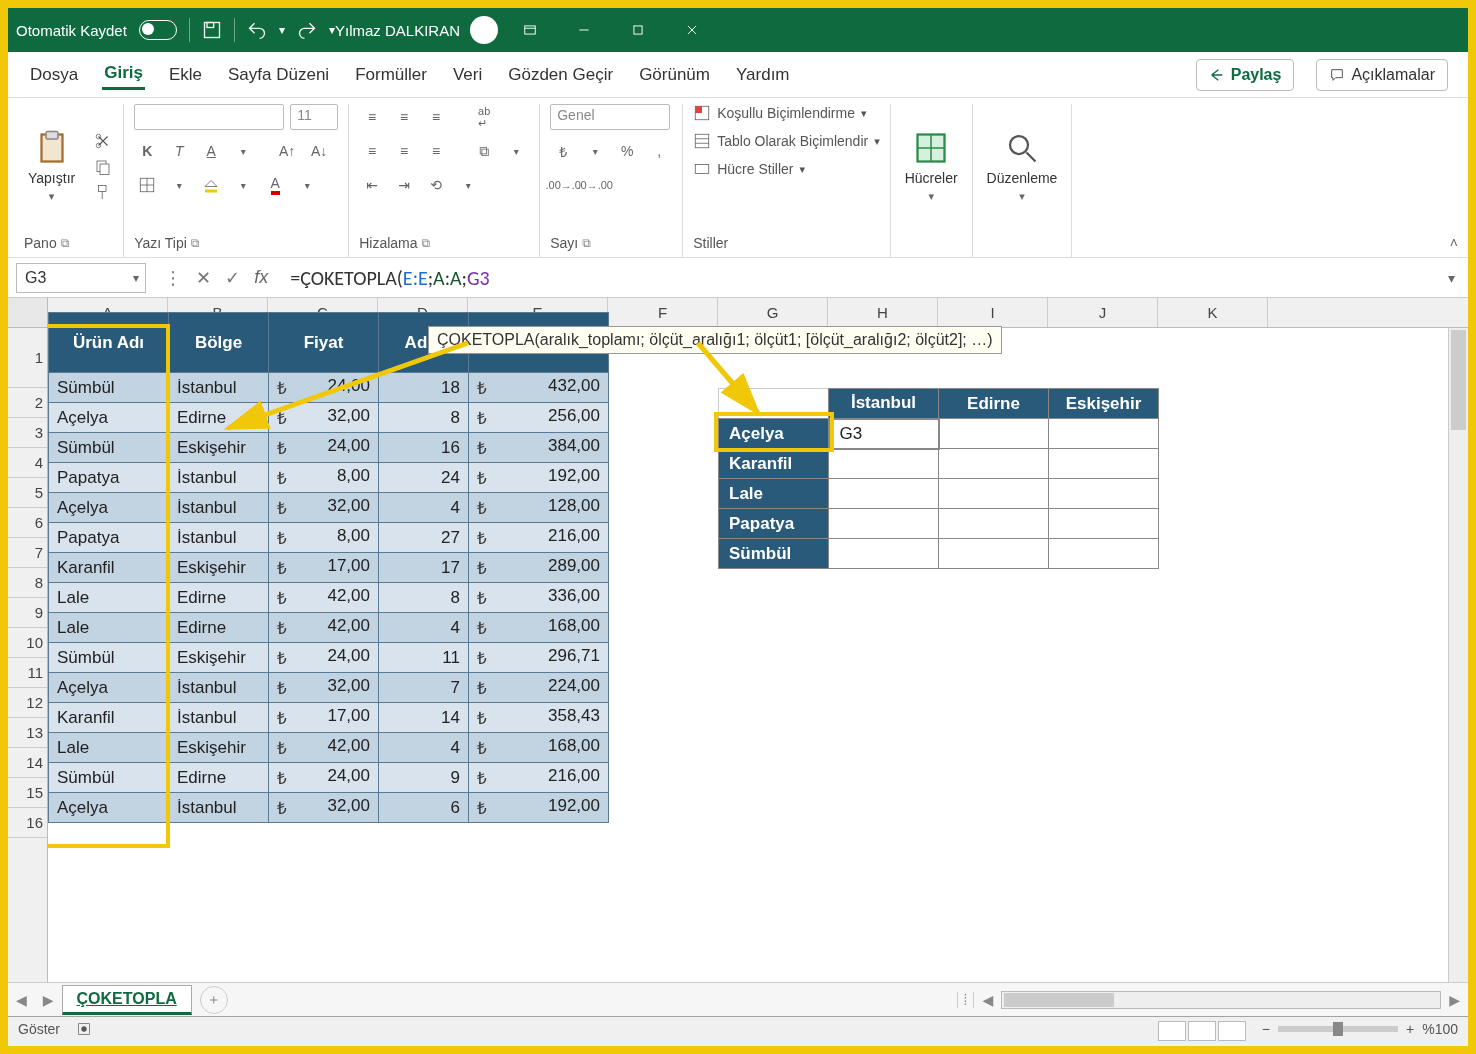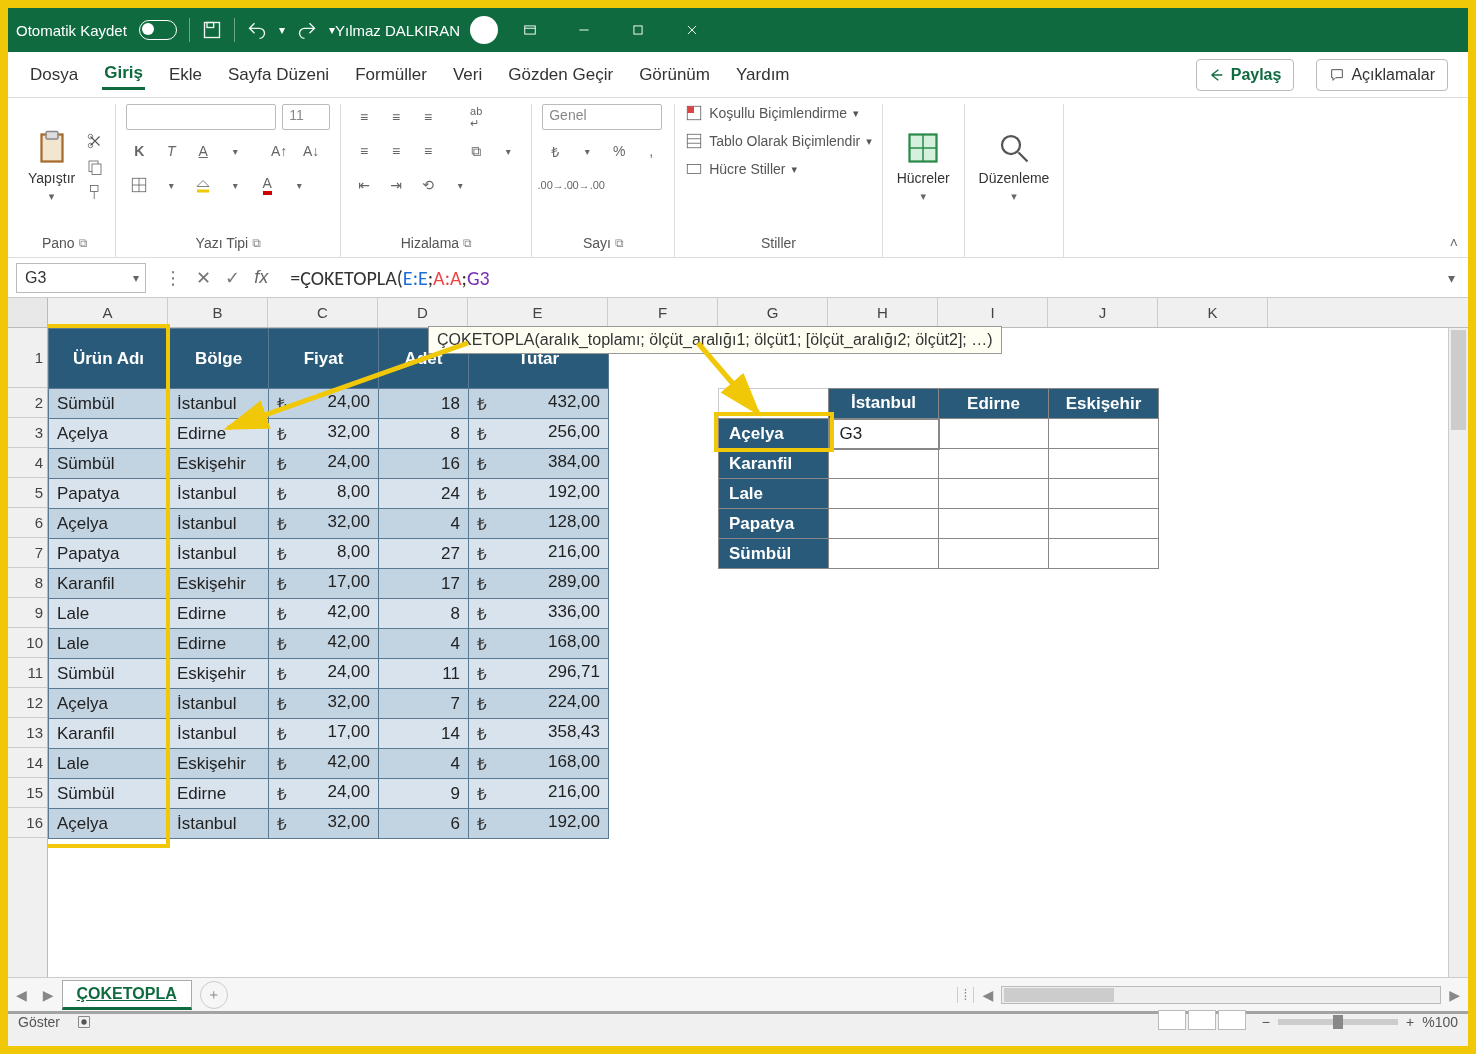--- a/index.html
+++ b/index.html
@@ -19,22 +19,22 @@
 .titlebar .winbtn svg{width:14px;height:14px}
 .tabs{height:46px;display:flex;align-items:center;gap:22px;padding:0 20px;border-bottom:1px solid #ddd;font-size:17px}
 .tabs .tab{padding:4px 2px;color:#333;cursor:pointer}
 .tabs .tab.active{color:#0f6b3f;font-weight:600;border-bottom:3px solid #0f6b3f}
 .tabs .spacer{flex:1}
 .tabs .sharebtn{border:1px solid #bbb;border-radius:4px;padding:6px 12px;display:flex;align-items:center;gap:6px;color:#0f6b3f;font-weight:600;font-size:16px}
 .tabs .commentsbtn{border:1px solid #bbb;border-radius:4px;padding:6px 12px;display:flex;align-items:center;gap:6px;color:#333;font-size:16px}
 .ribbon{height:160px;display:flex;align-items:stretch;border-bottom:1px solid #ddd;padding:6px 6px 0 6px;position:relative}
 .ribbon .group{display:flex;flex-direction:column;border-right:1px solid #ddd;padding:0 10px}
 .ribbon .group:last-child{border-right:none}
-.ribbon .gbody{flex:1;display:flex;align-items:center;gap:6px}
-.ribbon .glabel{height:28px;display:flex;align-items:center;justify-content:center;font-size:14px;color:#555;gap:4px}
+.ribbon .gbody{flex:1;display:flex;align-items:center;gap:14px}
+.ribbon .glabel{height:28px;display:flex;align-items:center;justify-content:flex-start;font-size:14px;color:#555;gap:4px}
 .ribbon .dlg{font-size:12px;color:#888;cursor:pointer}
 .ribbon .bigbtn{display:flex;flex-direction:column;align-items:center;gap:4px;padding:4px;color:#333;cursor:pointer}
 .ribbon .bigbtn .ico{width:36px;height:36px}
 .ribbon .smallcol{display:flex;flex-direction:column;gap:6px}
 .ribbon .smico{width:20px;height:20px;border:1px solid transparent;display:flex;align-items:center;justify-content:center;color:#444;cursor:pointer}
 .ribbon .ctrlrow{display:flex;align-items:center;gap:6px}
 .ribbon .fontname{width:150px;height:26px;border:1px solid #bbb;border-radius:2px;padding:2px 6px;color:#888}
 .ribbon .fontsize{width:48px;height:26px;border:1px solid #bbb;border-radius:2px;padding:2px 6px;color:#888}
 .ribbon .rowbtns{display:flex;gap:6px}
 .ribbon .rowbtns .b{width:26px;height:26px;display:flex;align-items:center;justify-content:center;color:#666;cursor:pointer}
@@ -42,32 +42,32 @@
 .ribbon .styleitem{display:flex;align-items:center;gap:6px;color:#555;font-size:14px;cursor:pointer}
 .ribbon .collapse{position:absolute;right:10px;bottom:6px;color:#666;cursor:pointer}
 .fxbar{height:40px;display:flex;align-items:center;border-bottom:1px solid #ccc}
 .fxbar .namebox{width:130px;height:30px;border:1px solid #bbb;margin-left:8px;padding:2px 8px;display:flex;align-items:center;color:#333;font-size:16px;position:relative}
 .fxbar .namebox::after{content:"▾";position:absolute;right:6px;color:#666;font-size:12px}
 .fxbar .fxbtns{display:flex;gap:14px;padding:0 18px;color:#777}
 .fxbar .fxbtns span{cursor:pointer;font-size:18px}
 .fxbar .fx{font-style:italic;color:#666}
 .fxbar .formula{flex:1;padding:2px 4px;font-size:20px;color:#333;font-family:Calibri,Arial}
 .fxbar .formula .ref1{color:#1a6fd6}
-.fxbar .formula .ref2{color:#ef4444}
+.fxbar .formula .ref2{color:#14532d}
 .fxbar .formula .ref3{color:#7a2fb3}
 .fxbar .expand{width:20px;color:#666;cursor:pointer}
 .grid{flex:1;display:flex;position:relative;overflow:hidden}
 .rownums{width:40px;display:flex;flex-direction:column;background:#f0f0f0;border-right:1px solid #bbb}
 .rownums .corner{height:30px;border-bottom:1px solid #bbb;background:#e8e8e8}
 .rownums .rn{height:30px;display:flex;align-items:center;justify-content:flex-end;padding-right:4px;border-bottom:1px solid #ccc;color:#444;font-size:15px}
 .rownums .rn.dbl{height:60px}
 .sheet{flex:1;position:relative;overflow:hidden}
 .colhdr{height:30px;display:flex;background:#f0f0f0;border-bottom:1px solid #bbb}
 .ch{display:flex;align-items:center;justify-content:center;border-right:1px solid #ccc;color:#444;font-size:15px}
-.table{position:absolute;top:30px;left:0}
+.table{position:absolute;top:14px;left:0}
 .tbl{border-collapse:collapse}
 .tbl th,.tbl td{border:1px solid #5a7a94;height:30px;padding:0 8px;font-size:17px}
 .tbl th{background:#2a5a7a;color:#fff;font-weight:700;height:60px}
 .tbl td{background:#d9e3ed}
 .tbl tr:nth-child(even) td{background:#c2d3e2}
 .tbl td.num{text-align:right}
 .tbl td.cur{text-align:right}
 .tbl td.cur::before{content:"₺   ";float:left;color:#333}
 .table2{position:absolute}
 .tbl2{border-collapse:collapse}
@@ -79,21 +79,21 @@
 .marching{border:2px dashed #2a5a7a;animation:none}
 .tooltip{position:absolute;background:#fffef2;border:1px solid #999;padding:4px 8px;font-size:16px;color:#333;white-space:nowrap}
 .tooltip b{font-weight:400}
 .sheetTabs{height:34px;display:flex;align-items:center;border-top:1px solid #ccc;background:#f6f6f6}
 .sheetTabs .nav{padding:0 8px;color:#888;cursor:pointer}
 .sheetTabs .stab{padding:4px 14px;border:1px solid #aaa;border-bottom:3px solid #0f6b3f;background:#fff;font-weight:700;color:#0f6b3f;font-size:16px;text-decoration:underline}
 .sheetTabs .add{width:28px;height:28px;border:1px solid #ccc;border-radius:50%;display:flex;align-items:center;justify-content:center;margin-left:8px;color:#888;cursor:pointer}
 .sheetTabs .spacer{flex:1}
 .sheetTabs .hscroll{width:440px;height:18px;border:1px solid #bbb;background:#eee;display:flex;align-items:center}
 .sheetTabs .hscroll .thumb{width:110px;height:14px;background:#ccc;margin-left:2px}
-.status{height:30px;display:flex;align-items:flex-end;background:#f0f0f0;border-top:3px solid #a3a3a3;padding:16px 10px;font-size:14px;color:#555;gap:16px}
+.status{height:30px;display:flex;align-items:flex-start;background:#f0f0f0;border-top:1px solid #a3a3a3;padding:4px 10px;font-size:14px;color:#555;gap:16px}
 .status .spacer{flex:1}
 .status .views{display:flex;gap:2px}
 .status .views .v{width:28px;height:20px;border:1px solid #bbb;background:#fff;cursor:pointer}
 .status .zoom{display:flex;align-items:center;gap:8px}
 .status .zslider{width:120px;height:6px;background:#ccc;position:relative}
 .status .zslider::after{content:"";position:absolute;width:10px;height:14px;background:#888;top:-4px;left:55px}
 .vscroll{position:absolute;right:0;top:30px;bottom:0;width:20px;background:#eee;border-left:1px solid #ccc}
 .vscroll .vthumb{position:absolute;top:2px;left:2px;right:2px;height:100px;background:#ccc}
 svg.arrow{position:absolute;pointer-events:none}
 .icon-stroke{stroke:#fff;stroke-width:1.6;fill:none}

